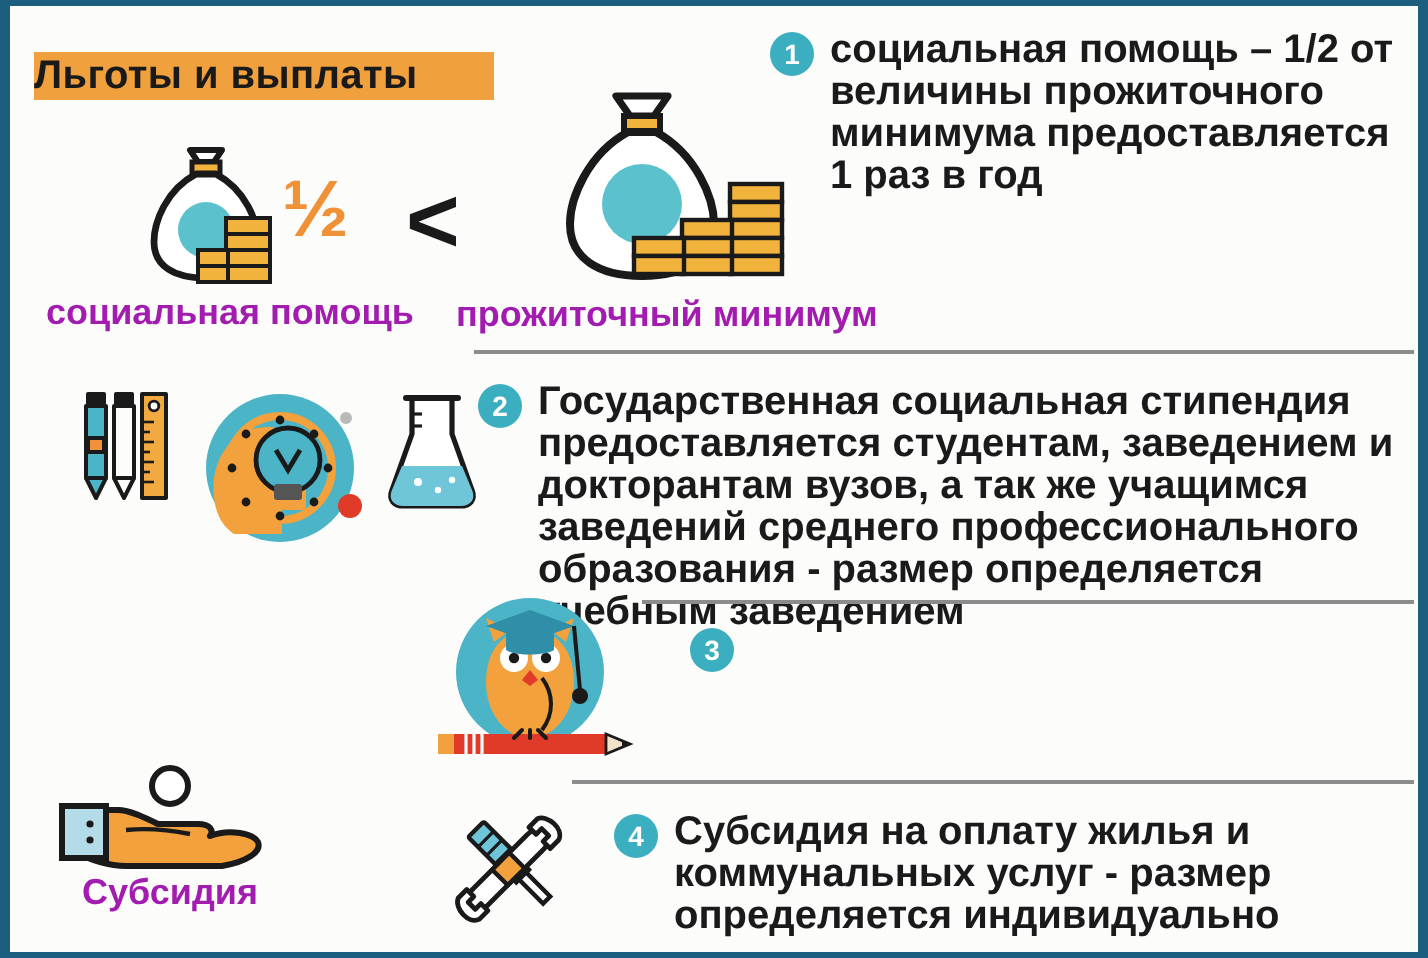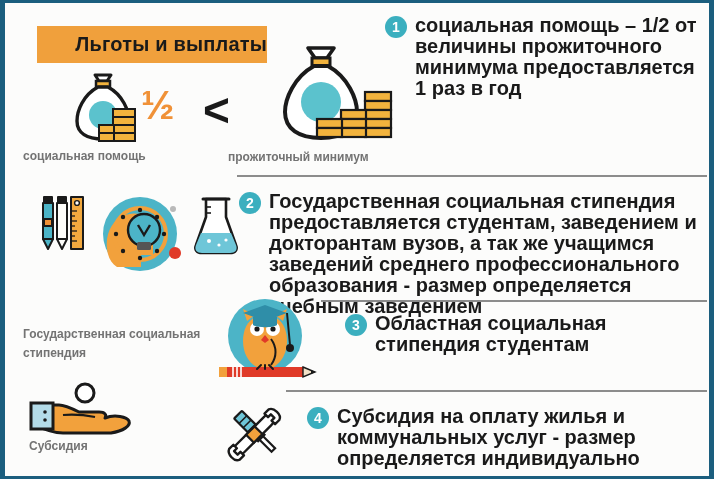--- a/index.html
+++ b/index.html
@@ -19,42 +19,42 @@
     border-left: 5px solid #1b5e7e;
     border-right: 5px solid #1b5e7e;
     border-top: 3px solid #1b5e7e;
     border-bottom: 3px solid #1b5e7e;
     overflow: hidden;
   }
 
   
   .banner {
     position: absolute;
-    left: 32px;
+    left: 12px;
     top: 23px;
     width: 230px;
-    height: 37px;
+    height: 24px;
     background: #f0a03c;
     display: flex;
     align-items: center;
-    justify-content: flex-end;
+    justify-content: flex-start;
   }
   .banner-text {
     color: #1a1a1a;
     font-size: 20px;
     font-weight: bold;
     letter-spacing: 0.2px;
     white-space: nowrap;
   }
 
   
   .caption {
     position: absolute;
-    color: #737373;
-    font-size: 12px;
+    color: #a21caf;
+    font-size: 18px;
     font-weight: bold;
     white-space: nowrap;
     line-height: 19px;
   }
   .caption.multiline { white-space: normal; width: 200px; }
 
   
   .item {
     position: absolute;
     display: flex;
@@ -284,40 +284,38 @@
       <g stroke="#1a1a1a" stroke-width="2" stroke-linecap="round">
         <line x1="44" y1="72" x2="40" y2="76"></line>
         <line x1="48" y1="72" x2="48" y2="76"></line>
         <line x1="52" y1="72" x2="56" y2="76"></line>
       </g>
     </svg>
   </div>
 
   <div class="item" style="left:340px; top:310px; width:362px;">
     <span class="num-circle">3</span>
-    <span class="item-text">Областная социальная стипендия студентам</span>
-  </div>
-
-  <div class="caption multiline" style="left:18px; top:322px;">Государственная социальная стипендия</div>
+  </div>
+
 
   <div class="icon" style="left:24px; top:378px;">
     <svg width="112" height="56" viewBox="0 0 112 56">
       <circle cx="56" cy="12" r="9" fill="#ffffff" stroke="#1a1a1a" stroke-width="3"></circle>
       <path d="M6 24 L30 24 C36 24 44 28 50 31 L70 31 C76 31 78 34 76 37
                C86 33 98 36 100 40 C102 45 94 50 82 52 L34 52 C24 52 14 48 6 44 Z" fill="#f2a13c" stroke="#1a1a1a" stroke-width="3" stroke-linejoin="round"></path>
       <path d="M34 34 C44 33 56 34 66 36" fill="none" stroke="#1a1a1a" stroke-width="2.2"></path>
       <rect x="2" y="22" width="22" height="26" fill="#b3dbe8" stroke="#1a1a1a" stroke-width="3"></rect>
       <g fill="#1a1a1a">
         <circle cx="16" cy="31" r="1.8"></circle>
         <circle cx="16" cy="39" r="1.8"></circle>
       </g>
     </svg>
   </div>
 
-  <div class="caption" style="left:24px; top:434px;">Субсидия</div>
+  <div class="caption" style="left:36px; top:434px;">Субсидия</div>
 
   <div class="divider" style="left:281px; top:387px; width:421px;"></div>
 
   <div class="icon" style="left:216px; top:396px;">
     <svg width="70" height="66" viewBox="0 0 70 66">
 
       <g transform="rotate(45 35 33)">
         <rect x="10" y="28" width="26" height="11" rx="1" fill="#6ec6d8" stroke="#1a1a1a" stroke-width="2.2"></rect>
         <rect x="36" y="29" width="7" height="9" fill="#f2a13c" stroke="#1a1a1a" stroke-width="2.2"></rect>
         <rect x="43" y="31" width="17" height="5" fill="#ffffff" stroke="#1a1a1a" stroke-width="2.2"></rect>

